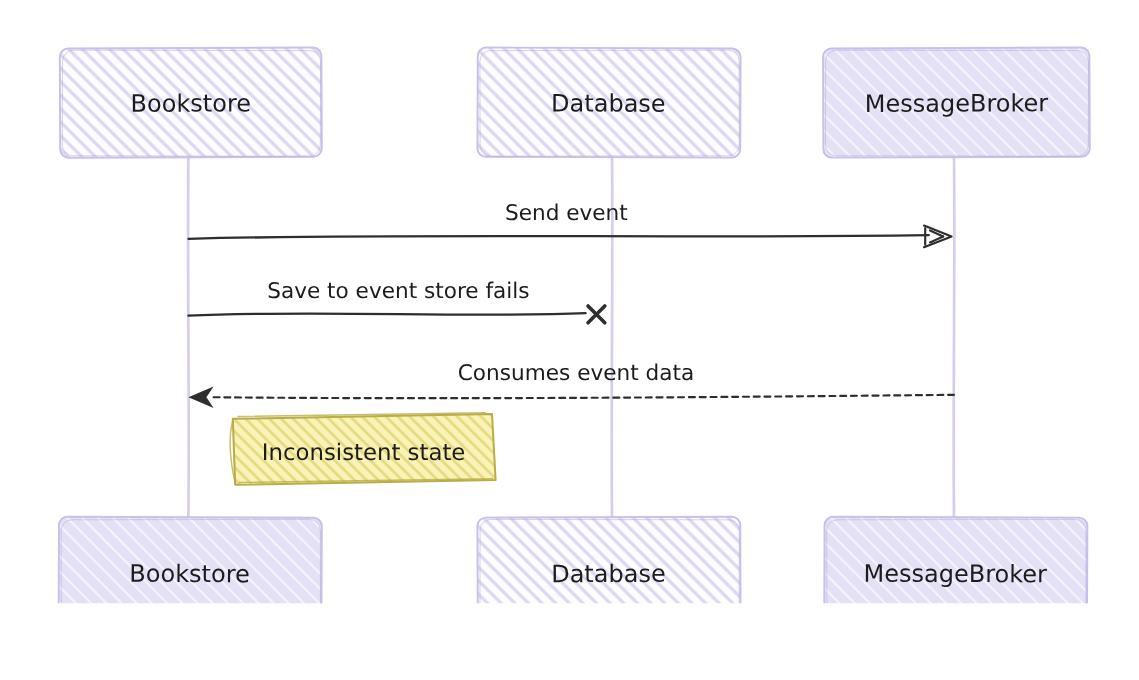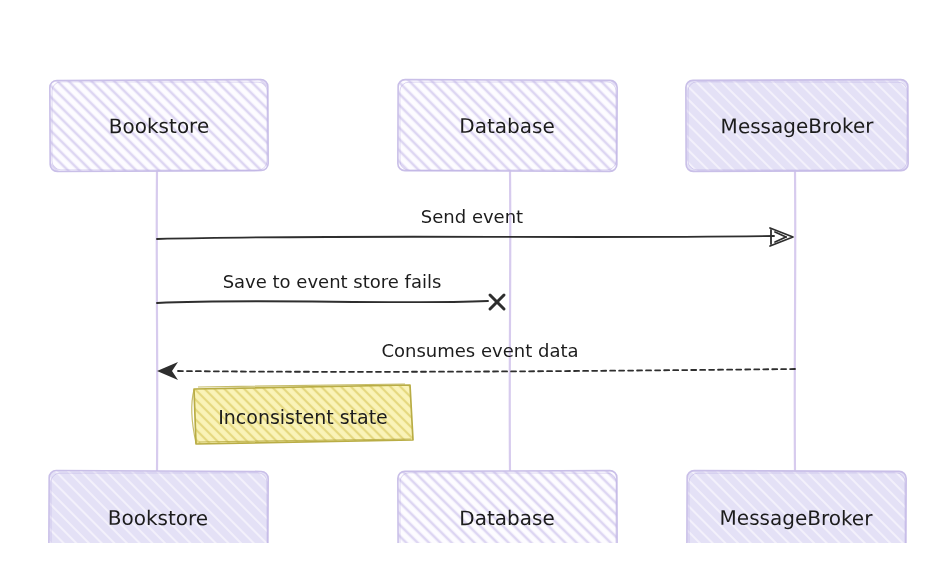--- a/index.html
+++ b/index.html
@@ -9,21 +9,21 @@
     --hatch-purple:#ddd6f2;
     --box-bg-light:#fdfcff;
     --box-bg-dense:#e4e1f6;
     --hatch-white:#f7f5fd;
     --lifeline:#d7cbee;
     --note-bg:#faf3b8;
     --note-hatch:#e5d87f;
     --note-border:#b9ad45;
   }
   html,body{margin:0;padding:0;background:#ffffff;}
-  .stage{width:949px;height:503px;position:relative;overflow:hidden;background:#fff;margin-top:40px;}
+  .stage{width:949px;height:503px;position:relative;overflow:hidden;background:#fff;}
   svg{display:block;}
   text{
     font-family:"DejaVu Sans", sans-serif;
     fill:var(--text);
   }
   .actor-label{font-size:20px;}
   .msg-label{font-size:18px;}
   .note-label{font-size:19px;}
   .box-main{stroke:var(--box-border);stroke-width:1.6;}
   .box-ghost{fill:none;stroke:#b5a7e0;stroke-width:0.8;opacity:.55;}

